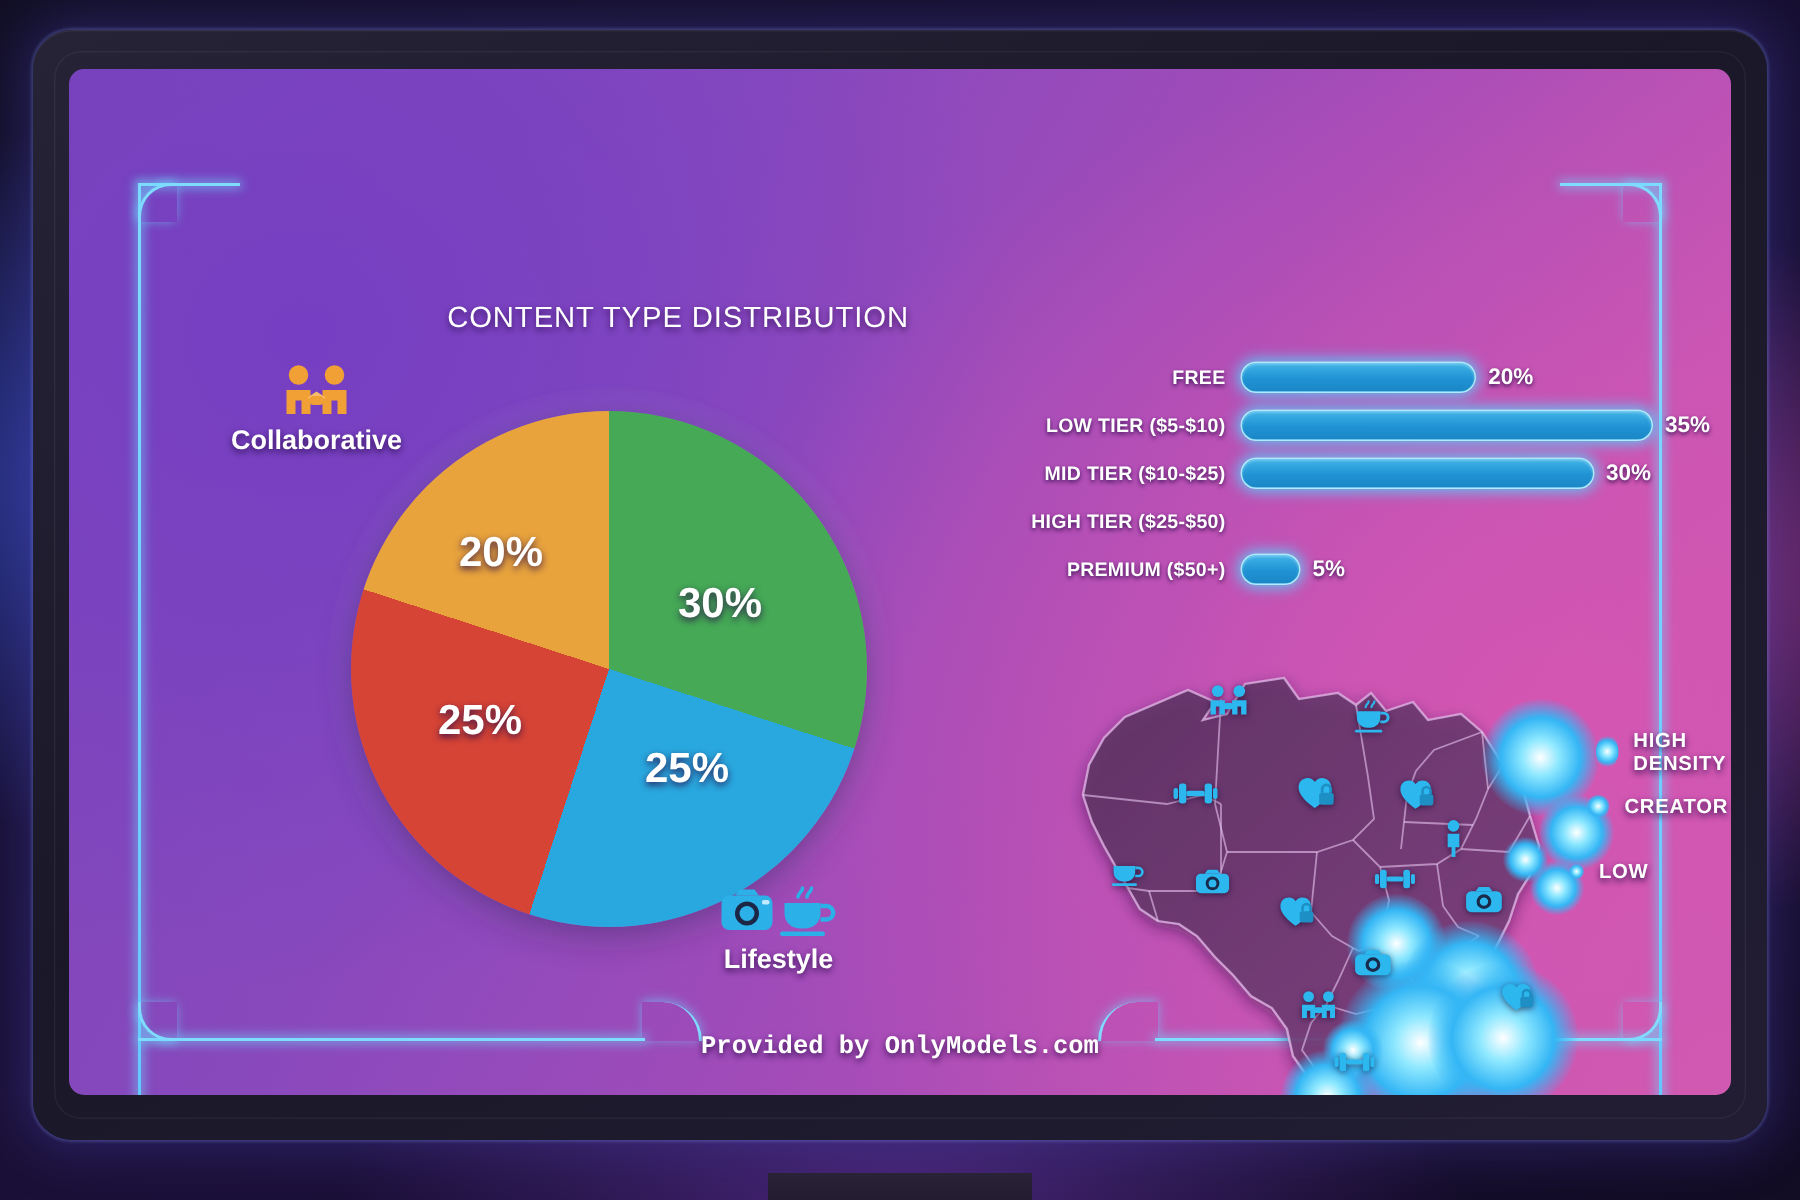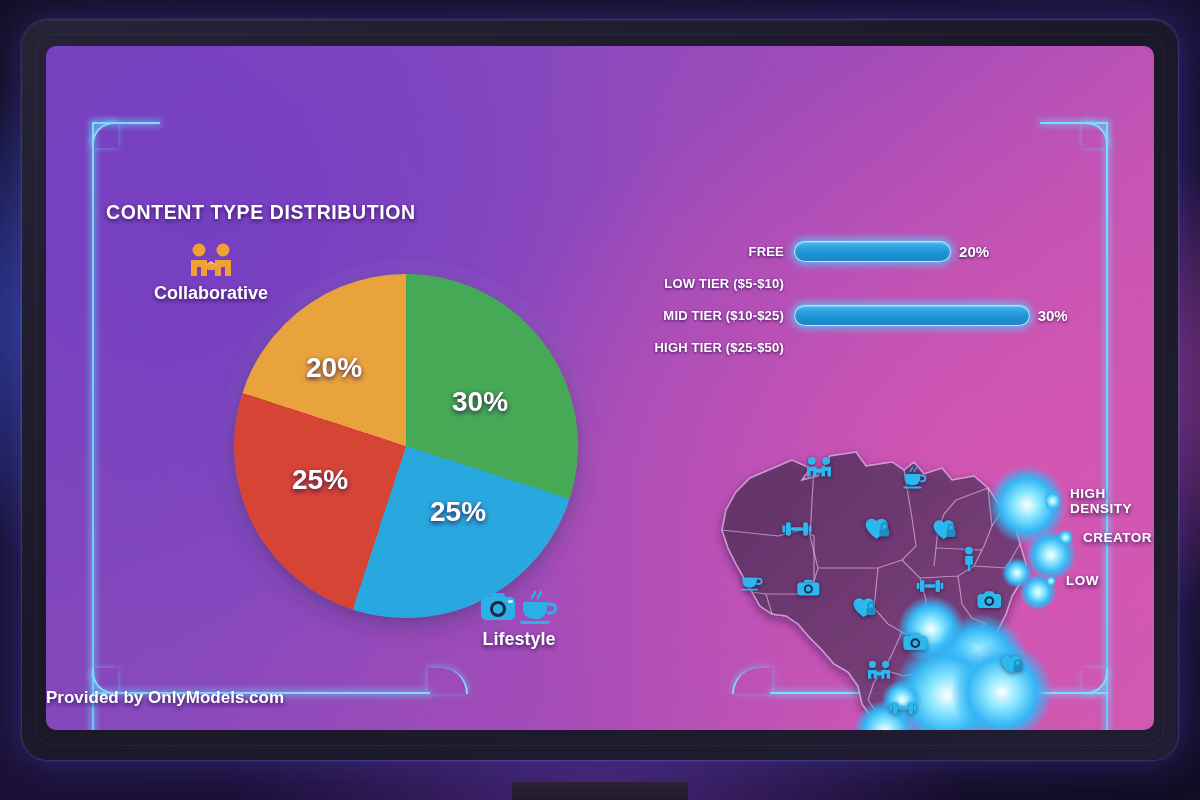--- a/index.html
+++ b/index.html
@@ -123,25 +123,25 @@
     font-size: 29px;
     font-weight: 800;
     letter-spacing: 0.7px;
     color: #ffffff;
     text-shadow: 0 2px 4px rgba(40,10,70,0.75), 0 0 14px rgba(255,255,255,0.22);
   }
 
   .section-title {
     position: absolute;
     font-size: 19.5px;
-    font-weight: 700;
+    font-weight: 400;
     letter-spacing: 0.6px;
     color: #ffffff;
     text-shadow: 0 2px 4px rgba(40,10,70,0.8);
-    text-align: left;
+    text-align: right;
   }
   #pie-title  { left: 60px;  top: 155px; width: 500px; }
   #bars-title { left: 620px; top: 155px; width: 480px; }
   #map-title  { left: 620px; top: 345px; width: 480px; }
 
   
   #pie-wrap {
     position: absolute;
     left: 188px; top: 228px;
     width: 344px; height: 344px;
@@ -174,21 +174,21 @@
   }
   .pie-legend .legend-icon { display: block; line-height: 0; }
   #legend-collaborative { left: 90px;  top: 196px; width: 150px; }
   #legend-fitness       { left: 482px; top: 236px; width: 110px; }
   #legend-explicit      { left: 128px; top: 500px; width: 120px; }
   #legend-lifestyle     { left: 408px; top: 540px; width: 130px; }
 
   
   #bars {
     position: absolute;
-    left: 596px; top: 192px;
+    left: 629px; top: 192px;
     width: 480px;
   }
   .bar-row {
     display: flex;
     align-items: center;
     height: 27px;
     margin-bottom: 5px;
   }
   .bar-label {
     width: 152px;
@@ -230,36 +230,37 @@
     pointer-events: none;
   }
 
   .map-legend-item {
     position: absolute;
     display: flex; align-items: center;
     font-size: 13.5px; font-weight: 800;
     color: #ffffff; letter-spacing: 0.5px;
     text-shadow: 0 2px 4px rgba(40,10,70,0.9);
   }
-  #map-legend-high { left: 311px; top: 68px; padding-left: 28px; }
+  #map-legend-high { left: 330px; top: 68px; padding-left: 28px; }
   #map-legend-med  { left: 352px; top: 112px; }
   #map-legend-low  { left: 340px; top: 155px; text-align: right; }
 
   .map-icon { position: absolute; pointer-events: none;
               filter: drop-shadow(0 1px 2px rgba(20,5,40,0.6)); }
 
   
   #footer-text {
     position: absolute;
     left: 0; right: 0; bottom: 22px;
-    text-align: left;
+    text-align: center;
     font-size: 17px;
     font-weight: 700;
     color: #ffffff;
     text-shadow: 0 2px 4px rgba(40,10,70,0.85);
+    font-family: Liberation Mono, monospace;
   }
 </style>
 </head>
 <body>
 
 <div id="backdrop"></div>
 
 <div id="monitor">
   <div id="monitor-inner-edge"></div>
 
@@ -327,30 +328,41 @@
     <div id="bars">
       <div class="bar-row">
         <div class="bar-label">FREE</div>
         <div class="bar-track">
           <div class="bar-fill" style="width: 157.1px;"></div>
           <div class="bar-value">20%</div>
         </div>
       </div>
       <div class="bar-row">
         <div class="bar-label">LOW TIER ($5-$10)</div>
+        <div class="bar-track">
+          <div class="bar-fill" style="width:275px;"></div>
+          <div class="bar-value">35%</div>
+        </div>
       </div>
       <div class="bar-row">
         <div class="bar-label">MID TIER ($10-$25)</div>
         <div class="bar-track">
           <div class="bar-fill" style="width: 235.7px;"></div>
           <div class="bar-value">30%</div>
         </div>
       </div>
       <div class="bar-row">
         <div class="bar-label">HIGH TIER ($25-$50)</div>
+      </div>
+      <div class="bar-row">
+        <div class="bar-label">PREMIUM ($50+)</div>
+        <div class="bar-track">
+          <div class="bar-fill" style="width: 40px;"></div>
+          <div class="bar-value">5%</div>
+        </div>
       </div>
     </div>
 
 
     <div id="map-wrap">
 
       <svg id="map-svg" width="420" height="330" viewBox="0 0 420 330">
         <defs>
           <linearGradient id="landGrad" x1="0" y1="0" x2="1" y2="1">
             <stop offset="0%" stop-color="#5e3264" stop-opacity="0.92"></stop>

